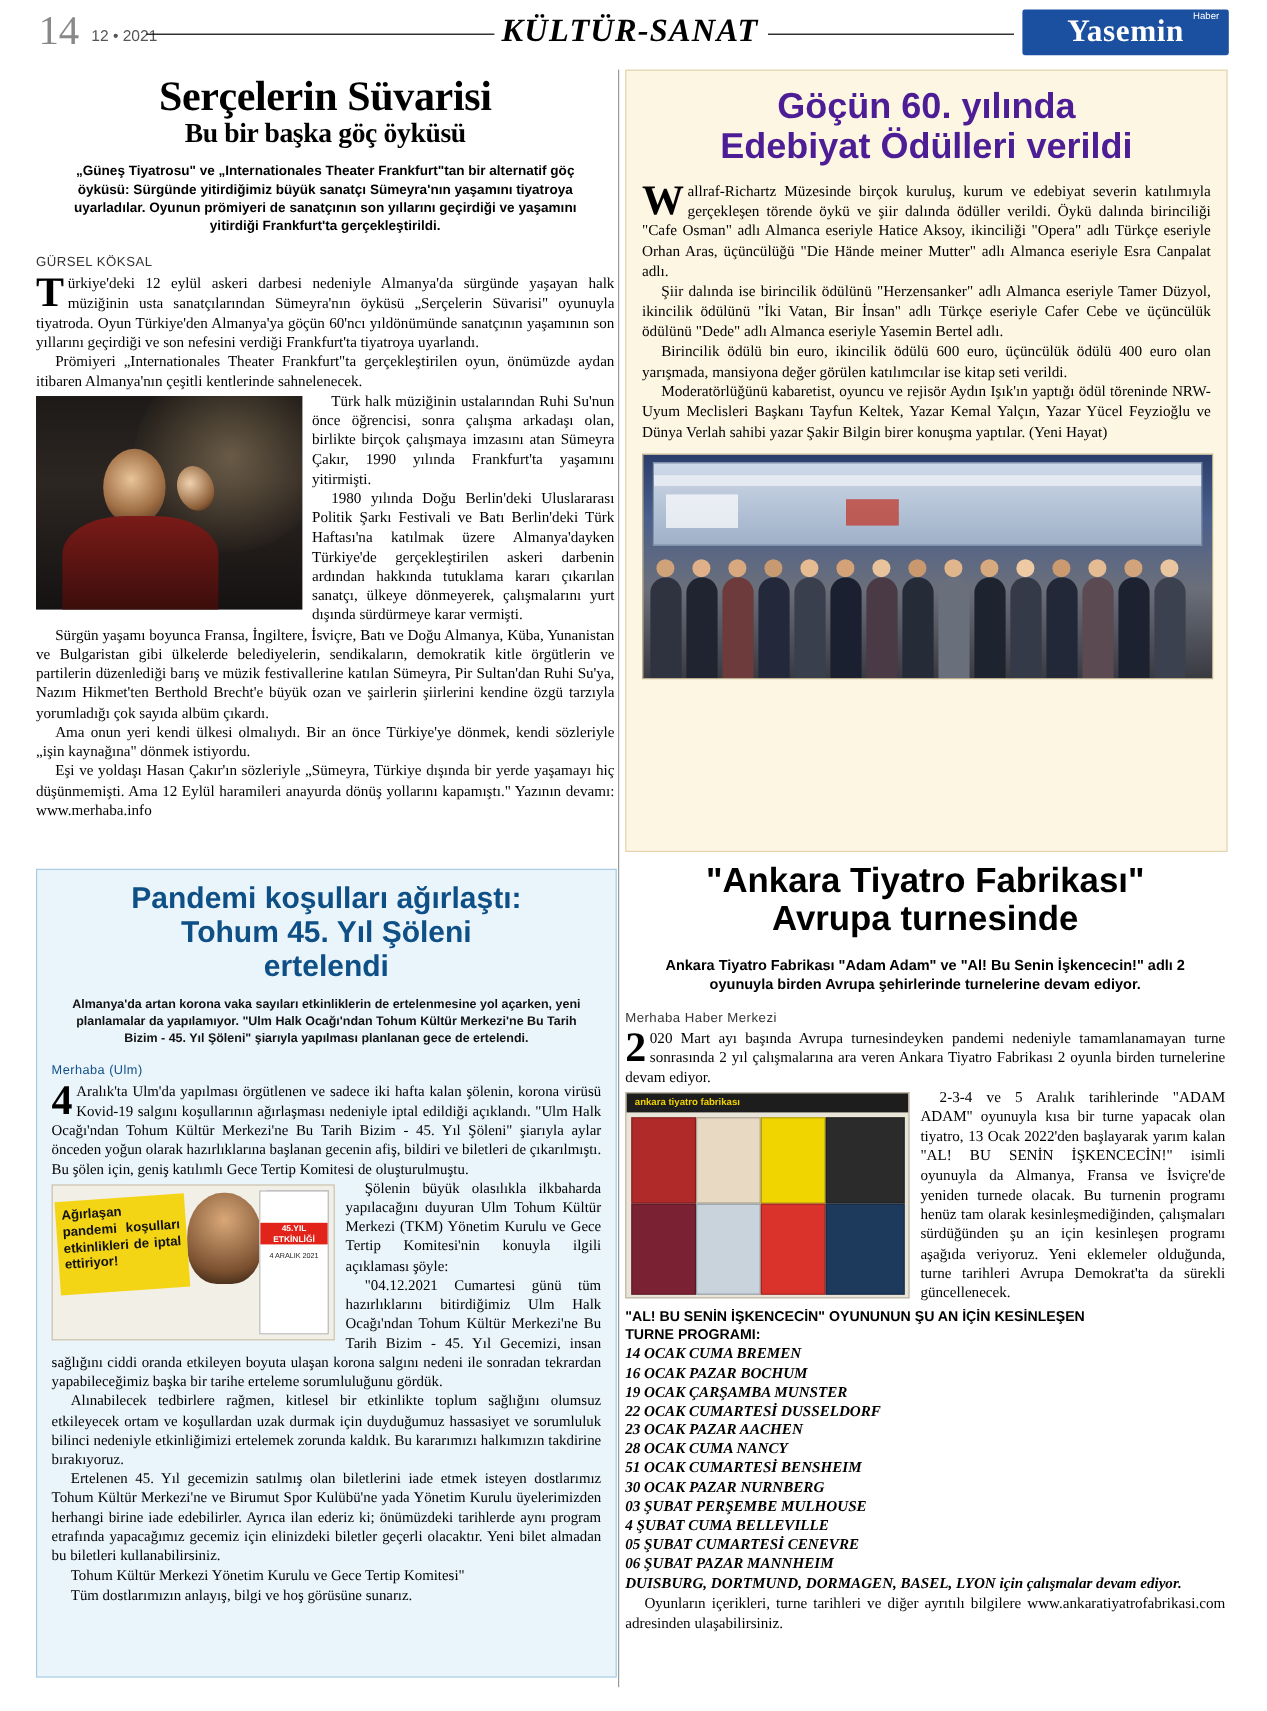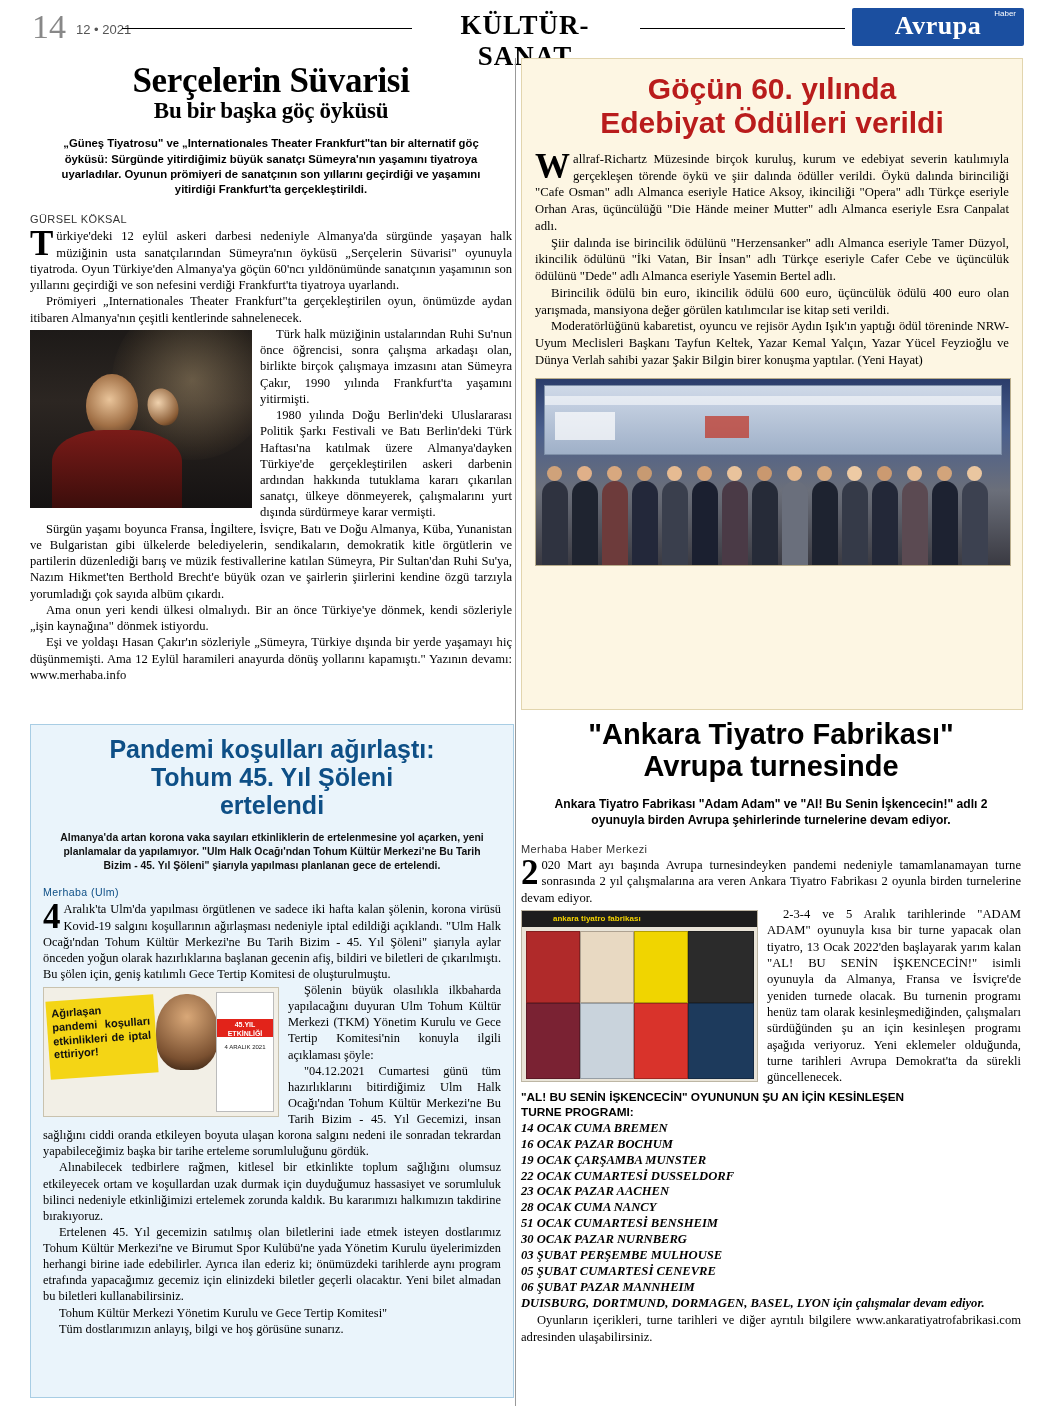--- a/index.html
+++ b/index.html
@@ -56,20 +56,21 @@
     width: 205px;
     height: 1px;
     background: #000;
   }
   .section-title {
     position: absolute;
     left: 415px; top: 10px;
     width: 220px;
     text-align: center;
     font-family: "Liberation Serif", serif;
+    font-style: italic;
     font-weight: bold;
     font-size: 27px;
     letter-spacing: 1px;
   }
   .logo-box {
     position: absolute;
     left: 852px; top: 8px;
     width: 172px;
     height: 38px;
     background: #1b4fa0;
@@ -282,21 +283,21 @@
     background: #fdf6e3;
     border: 1px solid #e2d5ae;
   }
   .a3-inner { padding: 10px 13px 8px 13px; }
   .a3 .hl {
     text-align: center;
     font-family: "Liberation Sans", sans-serif;
     font-weight: bold;
     font-size: 30px;
     line-height: 1.13;
-    color: #b91c1c;
+    color: #4c1d95;
     margin: 3px 0 0 0;
   }
   .a3 .deck {
     text-align: center;
     font-family: "Liberation Sans", sans-serif;
     font-weight: bold;
     font-size: 11.6px;
     line-height: 1.38;
     margin: 14px 16px 0 16px;
     color: #111;
@@ -389,21 +390,20 @@
     margin: 4px 9px 4px 0;
     background: #e9e4d8;
     border: 1px solid #bdb6a4;
     position: relative;
     overflow: hidden;
   }
   .a4-photo .hdr {
     position: absolute; left: 0; top: 0;
     width: 235px; height: 16px;
     background: #1d1d1d;
-    padding-left: 24px;
   }
   .a4-photo .hdr span {
     display: block; color: #f2d200;
     font-family: "Liberation Sans", sans-serif;
     font-size: 8px; font-weight: bold;
     padding: 3px 0 0 7px;
   }
   .a4-photo .tile {
     position: absolute;
     border: 1px solid rgba(0,0,0,0.25);
@@ -429,21 +429,21 @@
 
 <div class="page">
 
   <div class="masthead">
     <div class="folio-num">14</div>
     <div class="folio-date">12 • 2021</div>
     <div class="section-rule-left"></div>
     <div class="section-title">KÜLTÜR-SANAT</div>
     <div class="section-rule-right"></div>
     <div class="logo-box">
-      <div class="logo-text">Avrupa</div>
+      <div class="logo-text">Yasemin</div>
       <div class="logo-sub">Haber</div>
     </div>
   </div>
 
   <div class="vdivider"></div>
 
   <div class="a1">
     <div class="hl">
       <span>Serçelerin Süvarisi</span>
       <span class="l2">Bu bir başka göç öyküsü</span>
@@ -600,20 +600,21 @@
       <div class="tl-list">
         <div>14 OCAK CUMA  BREMEN</div>
         <div>16 OCAK PAZAR  BOCHUM</div>
         <div>19 OCAK ÇARŞAMBA MUNSTER</div>
         <div>22 OCAK CUMARTESİ DUSSELDORF</div>
         <div>23 OCAK PAZAR AACHEN</div>
         <div>28 OCAK CUMA NANCY</div>
         <div>51 OCAK CUMARTESİ BENSHEIM</div>
         <div>30 OCAK PAZAR NURNBERG</div>
         <div>03 ŞUBAT PERŞEMBE MULHOUSE</div>
+        <div>4 ŞUBAT CUMA BELLEVILLE</div>
         <div>05 ŞUBAT CUMARTESİ CENEVRE</div>
         <div>06 ŞUBAT PAZAR MANNHEIM</div>
         <div>DUISBURG, DORTMUND, DORMAGEN, BASEL, LYON için çalışmalar devam ediyor.</div>
       </div>
 
       <p>Oyunların içerikleri, turne tarihleri ve diğer ayrıtılı bilgilere www.ankaratiyatrofabrikasi.com adresinden ulaşabilirsiniz.</p>
     </div>
   </div>
 
 </div>

